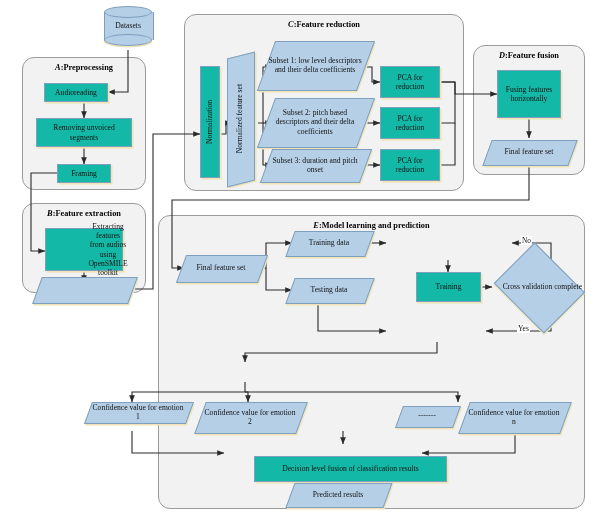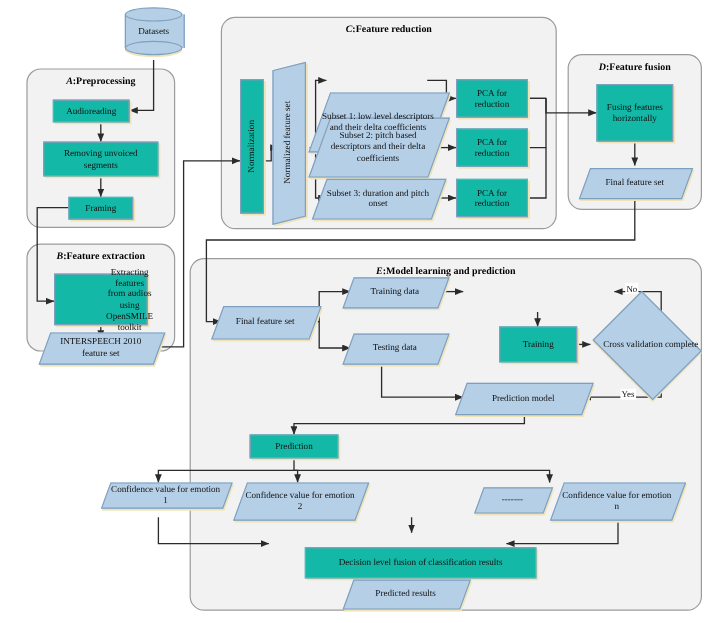--- a/index.html
+++ b/index.html
@@ -151,32 +151,31 @@
   </div>
   <div class="node" style="left:57px;top:164px;width:54px;height:19px;">
     <span>Framing</span>
   </div>
 
   <div class="node" style="left:45px;top:228px;width:78px;height:43px;padding-left:48px;">
     <span>Extracting features from audios using OpenSMILE toolkit</span>
   </div>
   <div class="node para" style="left:37px;top:277px;width:94px;height:25px;">
     <div class="shp"></div>
-    <span>INTERSPEECH 2010 feature set</span>
   </div>
 
   <div class="node vert" style="left:200px;top:66px;width:20px;height:112px;">
     <span>Normalization</span>
   </div>
   <div class="node para vert" style="left:227px;top:55px;width:26px;height:127px;">
     <div class="shp" style="transform:skewY(-14deg);"></div>
     <span>Normalized feature set</span>
   </div>
 
-  <div class="node para" style="left:266px;top:41px;width:98px;height:48px;margin-top:36px;">
+  <div class="node para" style="left:266px;top:41px;width:98px;height:48px;">
     <div class="shp"></div>
     <span>Subset 1: low level descriptors and their delta coefficients</span>
   </div>
   <div class="node para" style="left:266px;top:98px;width:98px;height:48px;">
     <div class="shp"></div>
     <span>Subset 2: pitch based descriptors and their delta coefficients</span>
   </div>
   <div class="node para" style="left:266px;top:149px;width:98px;height:32px;">
     <div class="shp"></div>
     <span>Subset 3: duration and pitch onset</span>
@@ -212,27 +211,20 @@
     <div class="shp"></div>
     <span>Testing data</span>
   </div>
   <div class="node" style="left:416px;top:272px;width:65px;height:30px;">
     <span>Training</span>
   </div>
   <div class="node diamond" style="left:492px;top:250px;width:92px;height:74px;justify-content:flex-end;">
     <div class="dshp"></div>
     <span>Cross validation complete</span>
   </div>
-  <div class="node para" style="left:384px;top:319px;width:104px;height:25px;">
-    <div class="shp"></div>
-    <span>Prediction model</span>
-  </div>
-  <div class="node" style="left:208px;top:362px;width:74px;height:20px;">
-    <span>Prediction</span>
-  </div>
 
   <div class="node para" style="left:88px;top:402px;width:100px;height:20px;">
     <div class="shp"></div>
     <span>Confidence value for emotion 1</span>
   </div>
   <div class="node para" style="left:200px;top:402px;width:100px;height:30px;">
     <div class="shp"></div>
     <span>Confidence value for emotion 2</span>
   </div>
   <div class="node para" style="left:399px;top:406px;width:56px;height:20px;">

